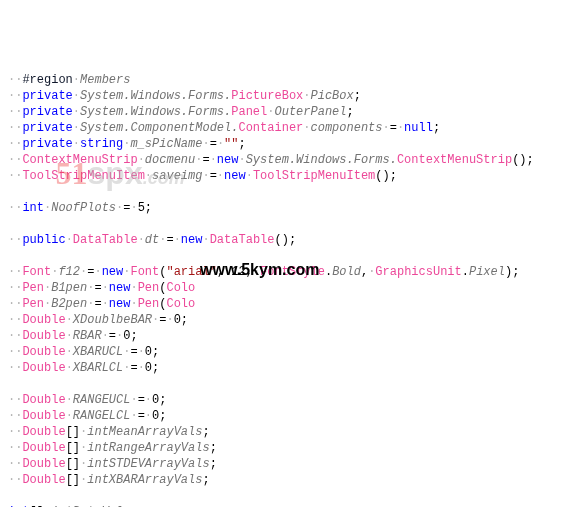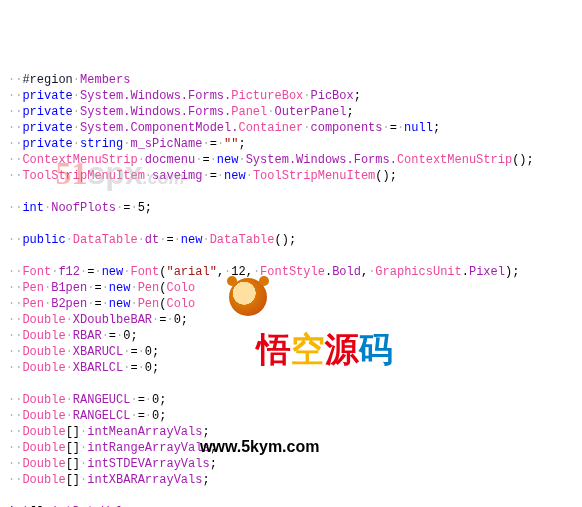--- a/index.html
+++ b/index.html
@@ -13,21 +13,21 @@
     width: 582px;
     box-sizing: border-box;
     position: relative;
     overflow: hidden;
   }
   .code-line { display: block; }
   .ws { color: #b4b4b4; }
   .kw { color: #0000ff; text-align: center; }
   .pp { color: #0f172a; }
   .tp { color: #ec4899; }
-  .id { color: #a21caf; }
+  .id { color: #737373; font-style: italic; }
   .pn { color: #000000; }
   .num { color: #000000; }
   .str { color: #a31515; }
   .watermark {
     position: absolute;
     pointer-events: none;
     user-select: none;
   }
   .wm1 { top: 125px; left: 20px; opacity: 0.4; }
   .wm1-text { font-family: Arial, sans-serif; font-size: 32px; font-weight: bold; color: #b0b0b0; }
@@ -61,23 +61,17 @@
 
 <div id="code-container"><span class="code-line"><span class="ws">··</span><span class="pp">#region</span><span class="ws">·</span><span class="id">Members</span></span><span class="code-line"><span class="ws">··</span><span class="kw">private</span><span class="ws">·</span><span class="id">System.Windows.Forms.</span><span class="tp">PictureBox</span><span class="ws">·</span><span class="id">PicBox</span><span class="pn">;</span></span><span class="code-line"><span class="ws">··</span><span class="kw">private</span><span class="ws">·</span><span class="id">System.Windows.Forms.</span><span class="tp">Panel</span><span class="ws">·</span><span class="id">OuterPanel</span><span class="pn">;</span></span><span class="code-line"><span class="ws">··</span><span class="kw">private</span><span class="ws">·</span><span class="id">System.ComponentModel.</span><span class="tp">Container</span><span class="ws">·</span><span class="id">components</span><span class="ws">·</span><span class="pn">=</span><span class="ws">·</span><span class="kw">null</span><span class="pn">;</span></span><span class="code-line"><span class="ws">··</span><span class="kw">private</span><span class="ws">·</span><span class="kw">string</span><span class="ws">·</span><span class="id">m_sPicName</span><span class="ws">·</span><span class="pn">=</span><span class="ws">·</span><span class="str">""</span><span class="pn">;</span></span><span class="code-line"><span class="ws">··</span><span class="tp">ContextMenuStrip</span><span class="ws">·</span><span class="id">docmenu</span><span class="ws">·</span><span class="pn">=</span><span class="ws">·</span><span class="kw">new</span><span class="ws">·</span><span class="id">System.Windows.Forms.</span><span class="tp">ContextMenuStrip</span><span class="pn">();</span></span><span class="code-line"><span class="ws">··</span><span class="tp">ToolStripMenuItem</span><span class="ws">·</span><span class="id">saveimg</span><span class="ws">·</span><span class="pn">=</span><span class="ws">·</span><span class="kw">new</span><span class="ws">·</span><span class="tp">ToolStripMenuItem</span><span class="pn">();</span></span><span class="code-line">&nbsp;</span><span class="code-line"><span class="ws">··</span><span class="kw">int</span><span class="ws">·</span><span class="id">NoofPlots</span><span class="ws">·</span><span class="pn">=</span><span class="ws">·</span><span class="num">5</span><span class="pn">;</span></span><span class="code-line">&nbsp;</span><span class="code-line"><span class="ws">··</span><span class="kw">public</span><span class="ws">·</span><span class="tp">DataTable</span><span class="ws">·</span><span class="id">dt</span><span class="ws">·</span><span class="pn">=</span><span class="ws">·</span><span class="kw">new</span><span class="ws">·</span><span class="tp">DataTable</span><span class="pn">();</span></span><span class="code-line">&nbsp;</span><span class="code-line"><span class="ws">··</span><span class="tp">Font</span><span class="ws">·</span><span class="id">f12</span><span class="ws">·</span><span class="pn">=</span><span class="ws">·</span><span class="kw">new</span><span class="ws">·</span><span class="tp">Font</span><span class="pn">(</span><span class="str">"arial"</span><span class="pn">,</span><span class="ws">·</span><span class="num">12</span><span class="pn">,</span><span class="ws">·</span><span class="tp">FontStyle</span><span class="pn">.</span><span class="id">Bold</span><span class="pn">,</span><span class="ws">·</span><span class="tp">GraphicsUnit</span><span class="pn">.</span><span class="id">Pixel</span><span class="pn">);</span></span><span class="code-line"><span class="ws">··</span><span class="tp">Pen</span><span class="ws">·</span><span class="id">B1pen</span><span class="ws">·</span><span class="pn">=</span><span class="ws">·</span><span class="kw">new</span><span class="ws">·</span><span class="tp">Pen</span><span class="pn">(</span><span class="tp">Colo</span></span><span class="code-line"><span class="ws">··</span><span class="tp">Pen</span><span class="ws">·</span><span class="id">B2pen</span><span class="ws">·</span><span class="pn">=</span><span class="ws">·</span><span class="kw">new</span><span class="ws">·</span><span class="tp">Pen</span><span class="pn">(</span><span class="tp">Colo</span></span><span class="code-line"><span class="ws">··</span><span class="tp">Double</span><span class="ws">·</span><span class="id">XDoublbeBAR</span><span class="ws">·</span><span class="pn">=</span><span class="ws">·</span><span class="num">0</span><span class="pn">;</span></span><span class="code-line"><span class="ws">··</span><span class="tp">Double</span><span class="ws">·</span><span class="id">RBAR</span><span class="ws">·</span><span class="pn">=</span><span class="ws">·</span><span class="num">0</span><span class="pn">;</span></span><span class="code-line"><span class="ws">··</span><span class="tp">Double</span><span class="ws">·</span><span class="id">XBARUCL</span><span class="ws">·</span><span class="pn">=</span><span class="ws">·</span><span class="num">0</span><span class="pn">;</span></span><span class="code-line"><span class="ws">··</span><span class="tp">Double</span><span class="ws">·</span><span class="id">XBARLCL</span><span class="ws">·</span><span class="pn">=</span><span class="ws">·</span><span class="num">0</span><span class="pn">;</span></span><span class="code-line">&nbsp;</span><span class="code-line"><span class="ws">··</span><span class="tp">Double</span><span class="ws">·</span><span class="id">RANGEUCL</span><span class="ws">·</span><span class="pn">=</span><span class="ws">·</span><span class="num">0</span><span class="pn">;</span></span><span class="code-line"><span class="ws">··</span><span class="tp">Double</span><span class="ws">·</span><span class="id">RANGELCL</span><span class="ws">·</span><span class="pn">=</span><span class="ws">·</span><span class="num">0</span><span class="pn">;</span></span><span class="code-line"><span class="ws">··</span><span class="tp">Double</span><span class="pn">[]</span><span class="ws">·</span><span class="id">intMeanArrayVals</span><span class="pn">;</span></span><span class="code-line"><span class="ws">··</span><span class="tp">Double</span><span class="pn">[]</span><span class="ws">·</span><span class="id">intRangeArrayVals</span><span class="pn">;</span></span><span class="code-line"><span class="ws">··</span><span class="tp">Double</span><span class="pn">[]</span><span class="ws">·</span><span class="id">intSTDEVArrayVals</span><span class="pn">;</span></span><span class="code-line"><span class="ws">··</span><span class="tp">Double</span><span class="pn">[]</span><span class="ws">·</span><span class="id">intXBARArrayVals</span><span class="pn">;</span></span><span class="code-line">&nbsp;</span><span class="code-line"><span class="kw">int</span><span class="pn">[]</span><span class="ws">·</span><span class="id">intDataValue</span><span class="pn">;</span></span></div>
 
 <div class="watermark wm1">
   <span class="wm1-text">
     <span class="d5">51</span><span>spx</span><span class="com">.com</span>
   </span>
 </div>
 
 <div class="watermark wm2">
-  <div>
-    <span class="monkey"></span>
-    <span class="wm2-main">
-      <span class="r">悟</span><span class="y">空</span><span class="r">源</span><span class="b">码</span>
-    </span>
-  </div>
   <div class="wm2-url">www.5kym.com</div>
 </div>
 
 
 
 
 </body></html>

